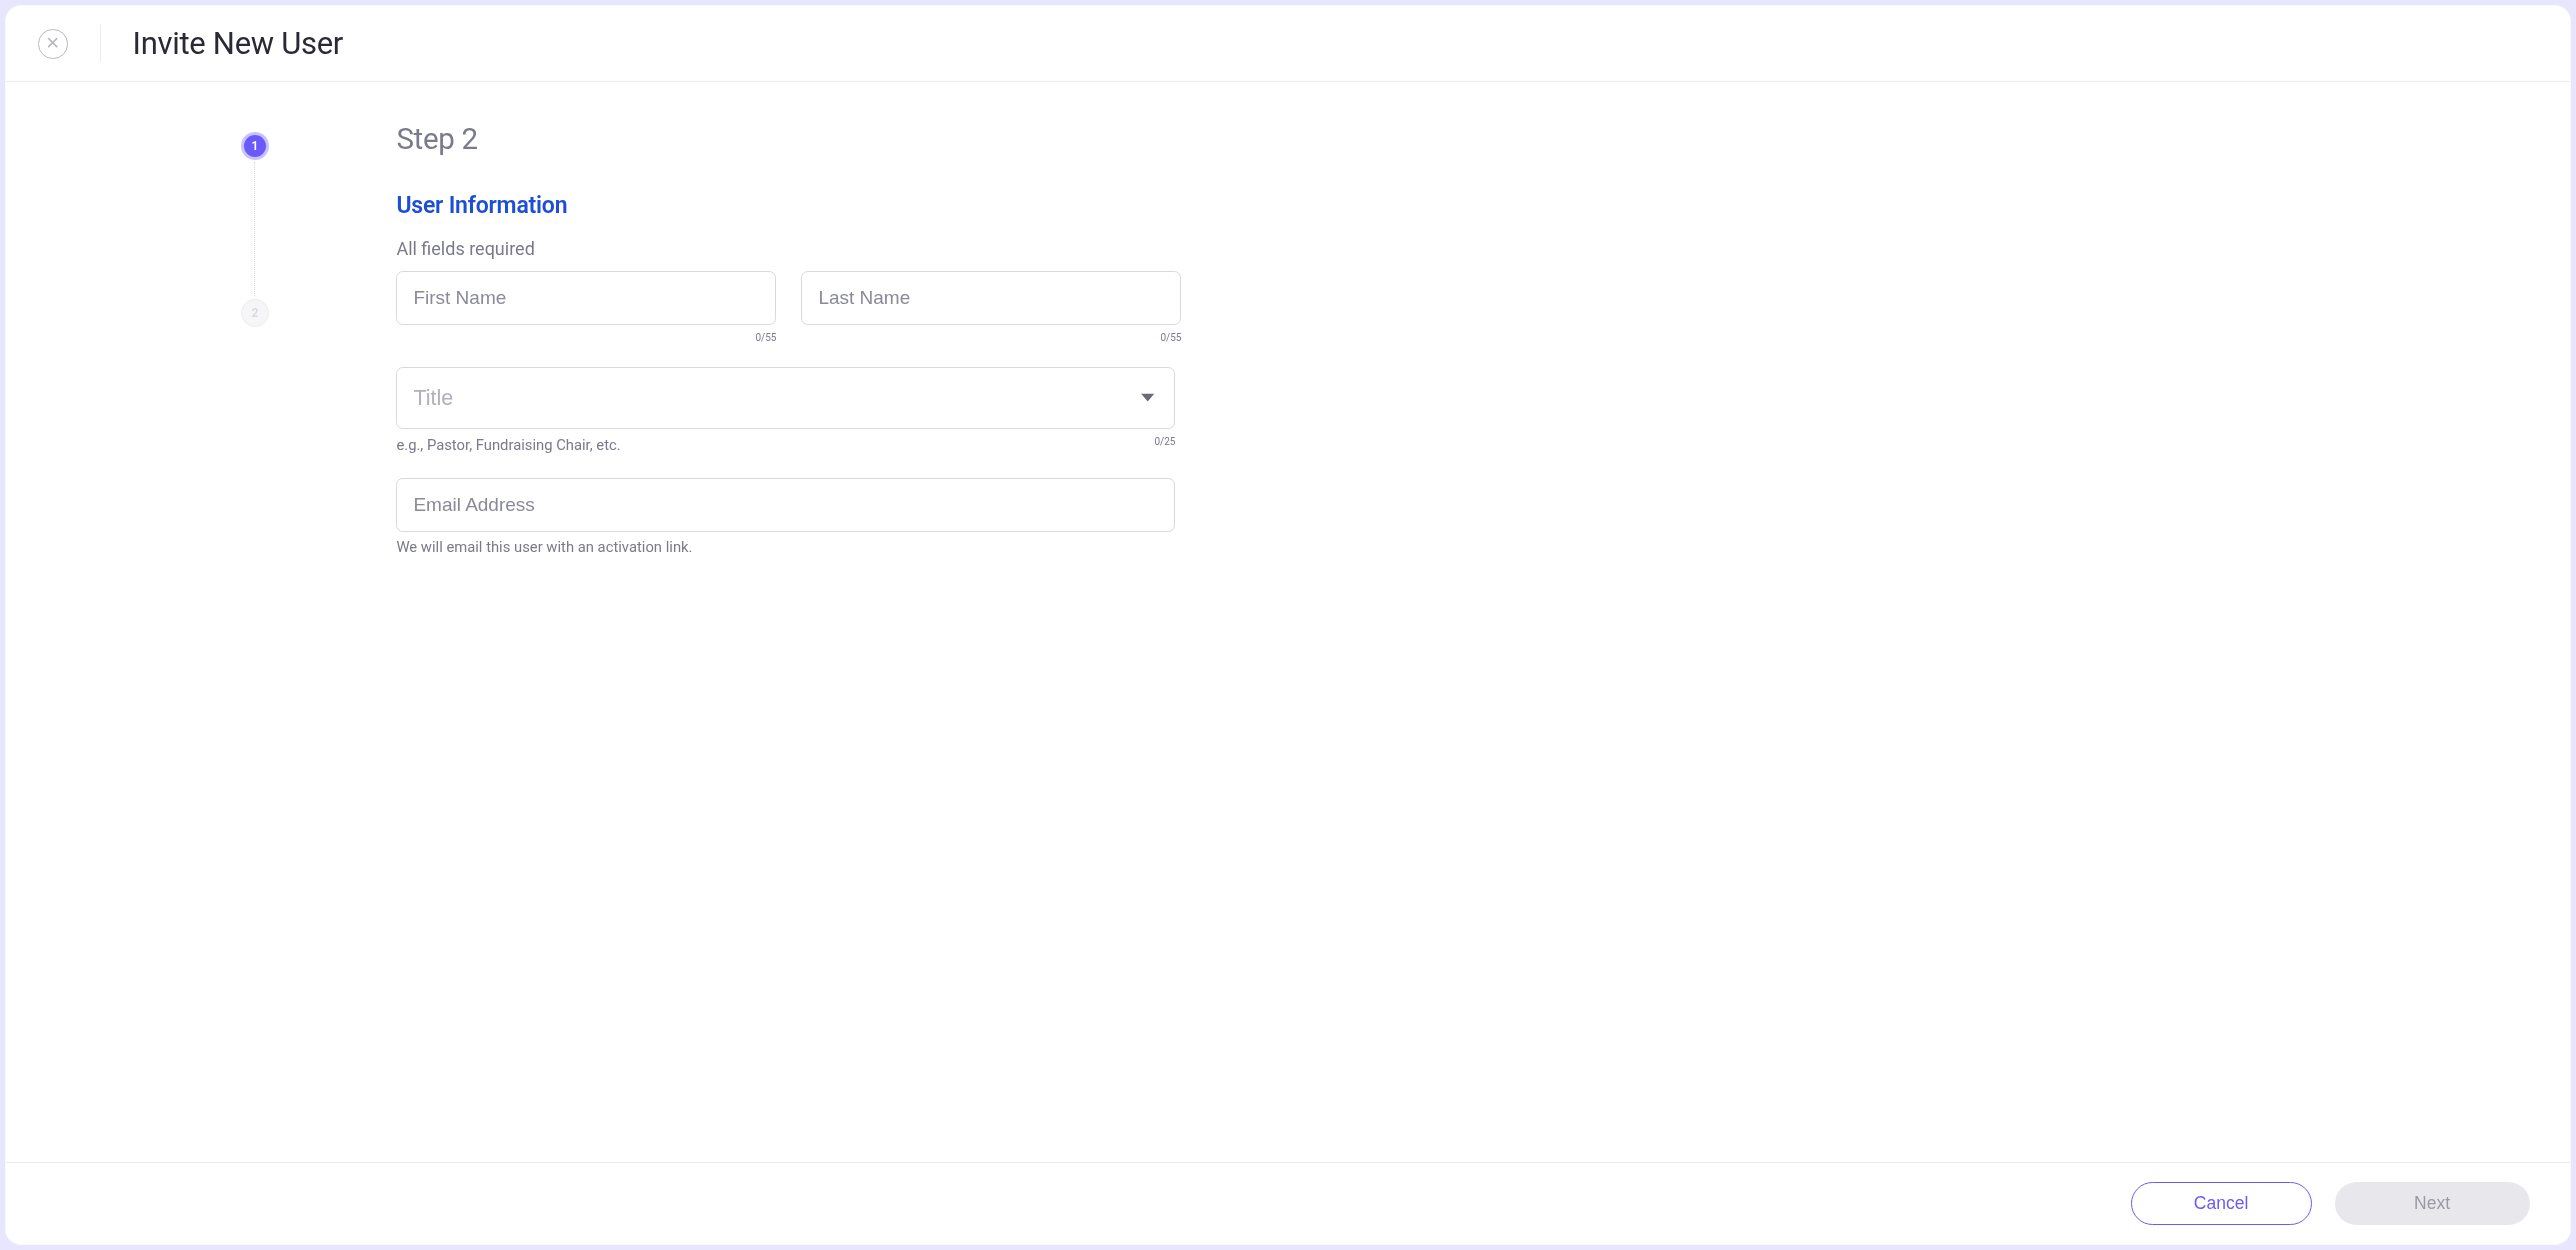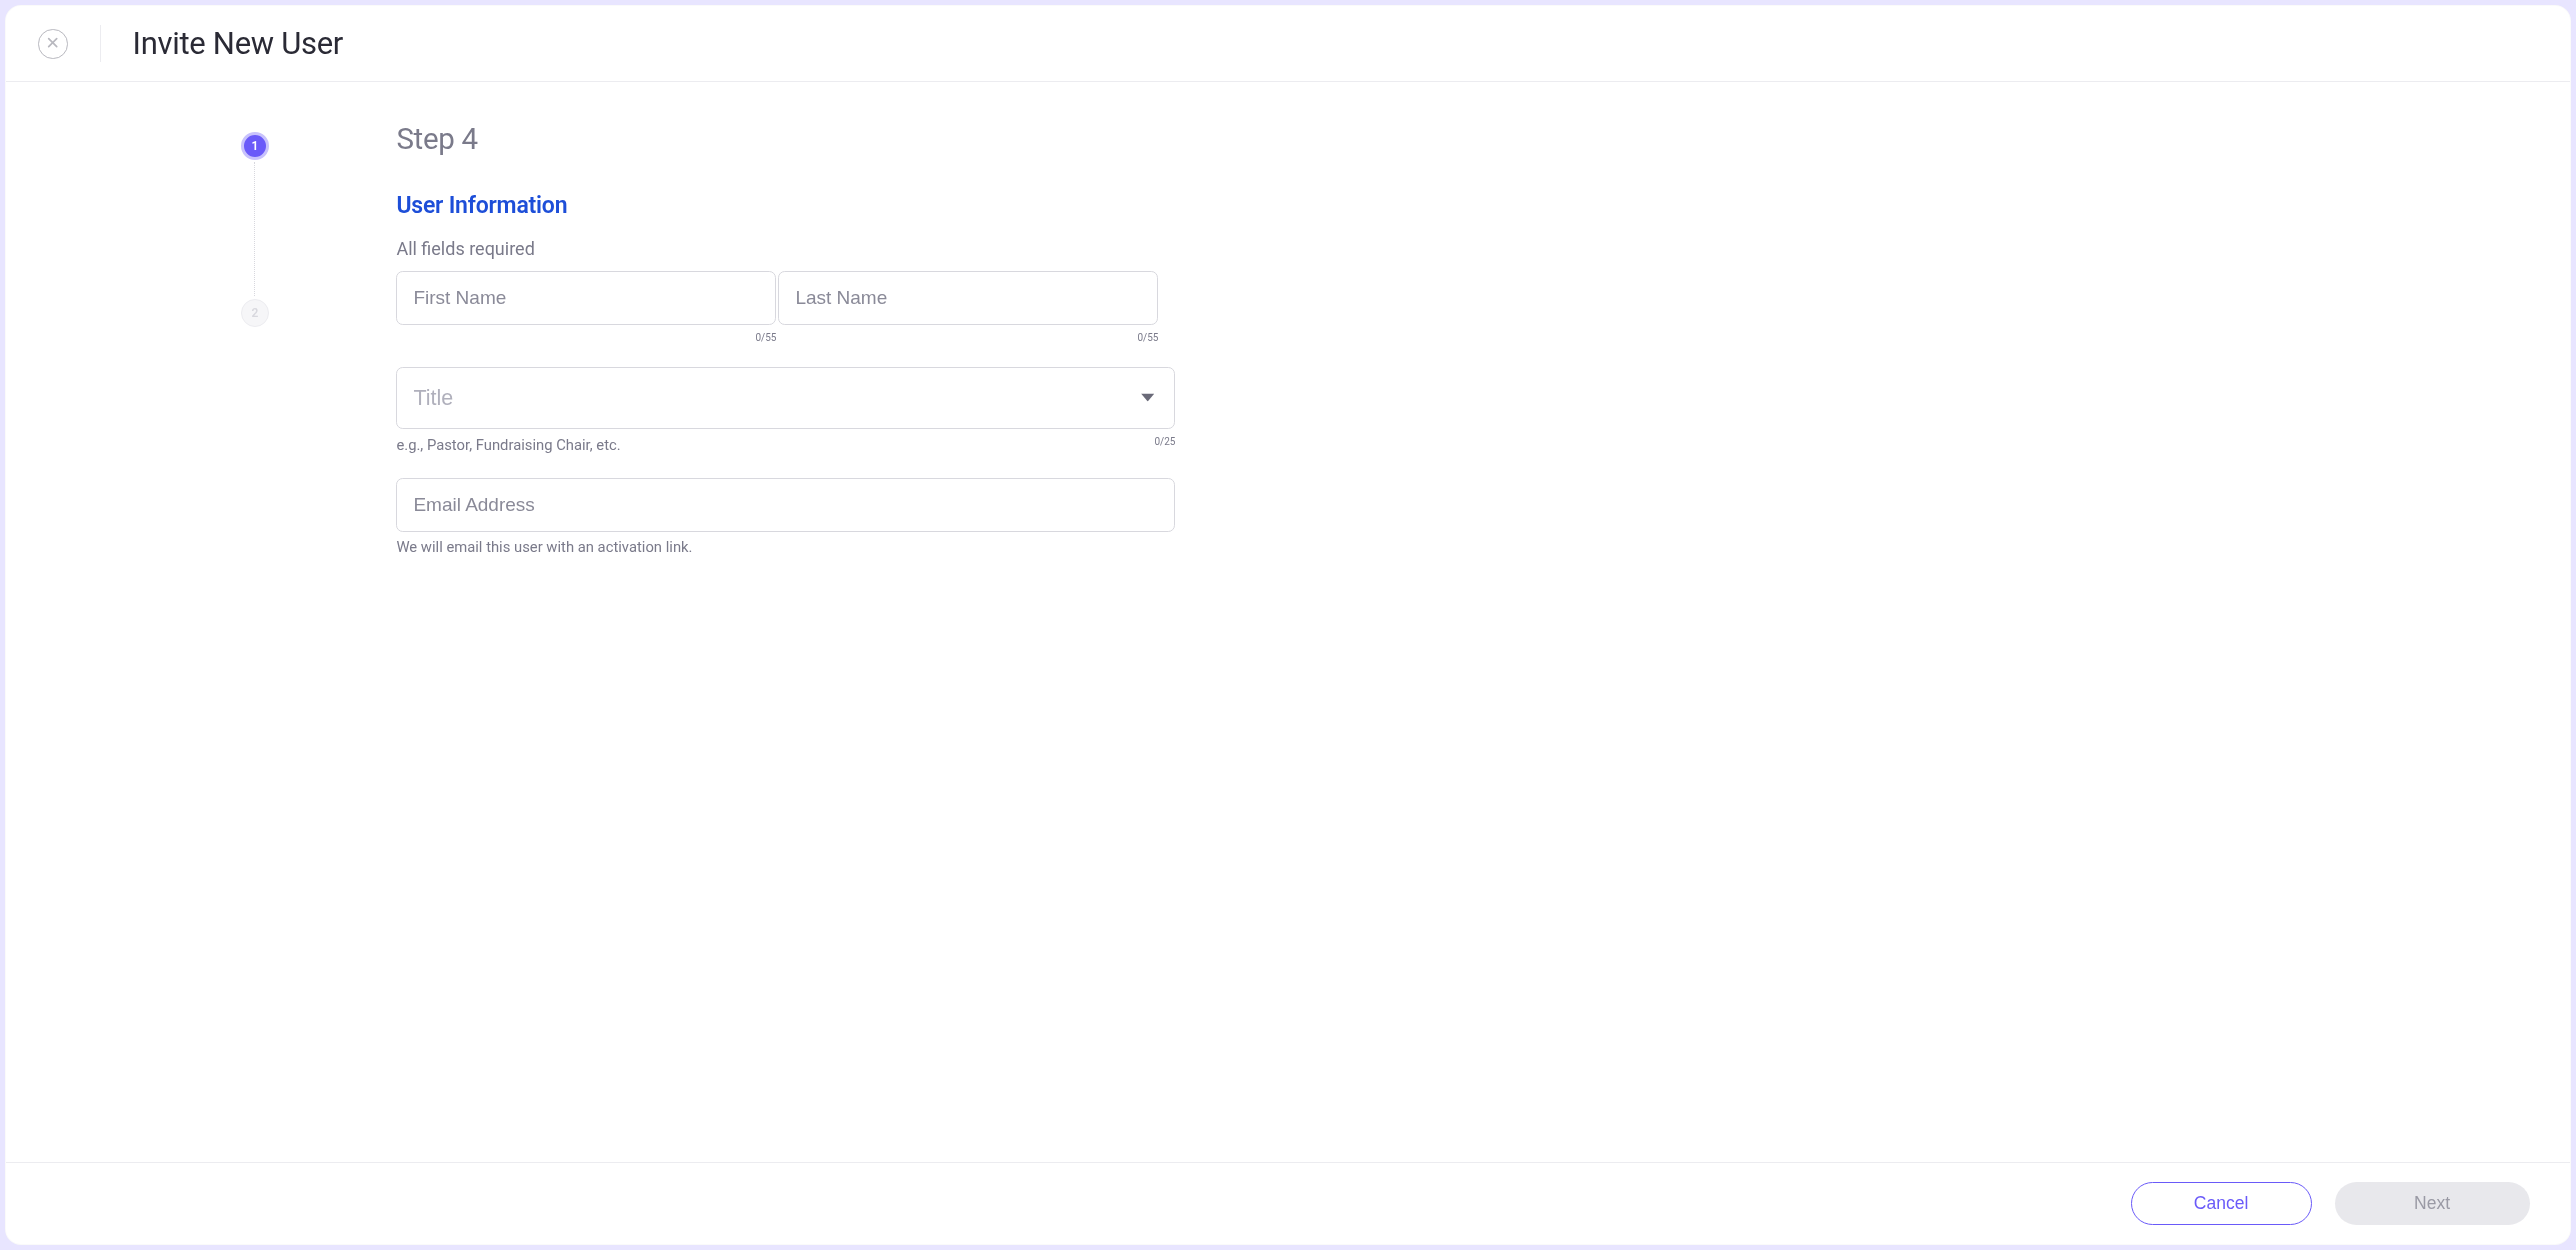--- a/index.html
+++ b/index.html
@@ -136,21 +136,21 @@
     }
     
     .required-note {
       font-size: 18px;
       color: #7a7a8a;
       margin-bottom: 12px;
     }
     
     .form-row {
       display: flex;
-      gap: 2px;
+      gap: 25px;
       margin-bottom: 24px;
     }
     
     .form-group {
       display: flex;
       flex-direction: column;
     }
     
     .form-group.half {
       width: 380px;
@@ -291,21 +291,21 @@
       <div class="step-indicator step-active">
         <span>1</span>
       </div>
       <div class="step-connector"></div>
       <div class="step-indicator step-inactive">
         <span>2</span>
       </div>
     </div>
 
     <div class="form-area">
-      <h2 class="step-title">Step 4</h2>
+      <h2 class="step-title">Step 2</h2>
       <h3 class="section-title">User Information</h3>
       <p class="required-note">All fields required</p>
 
       <div class="form-row">
         <div class="form-group half">
           <input type="text" class="text-input" placeholder="First Name" style="">
           <div class="helper-row right">
             <span class="counter">0/55</span>
           </div>
         </div>

